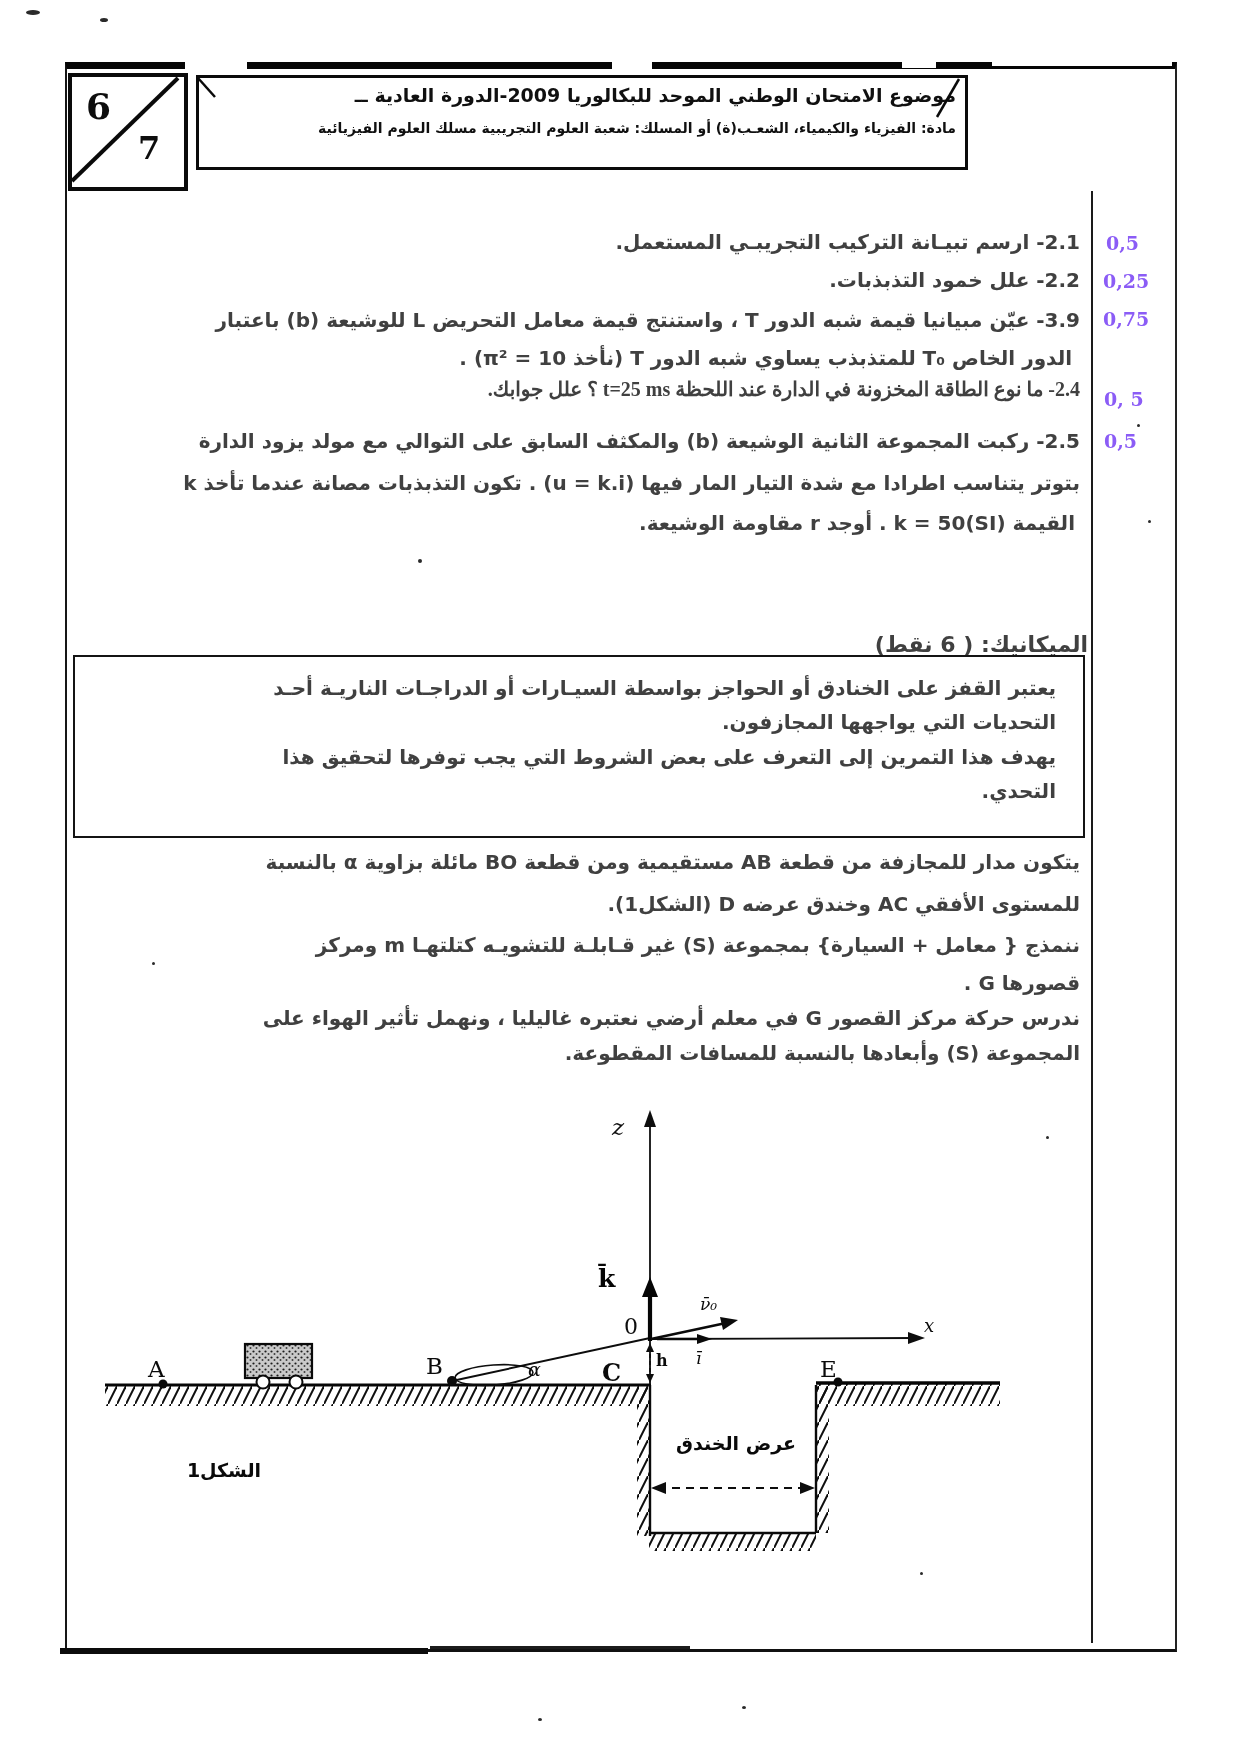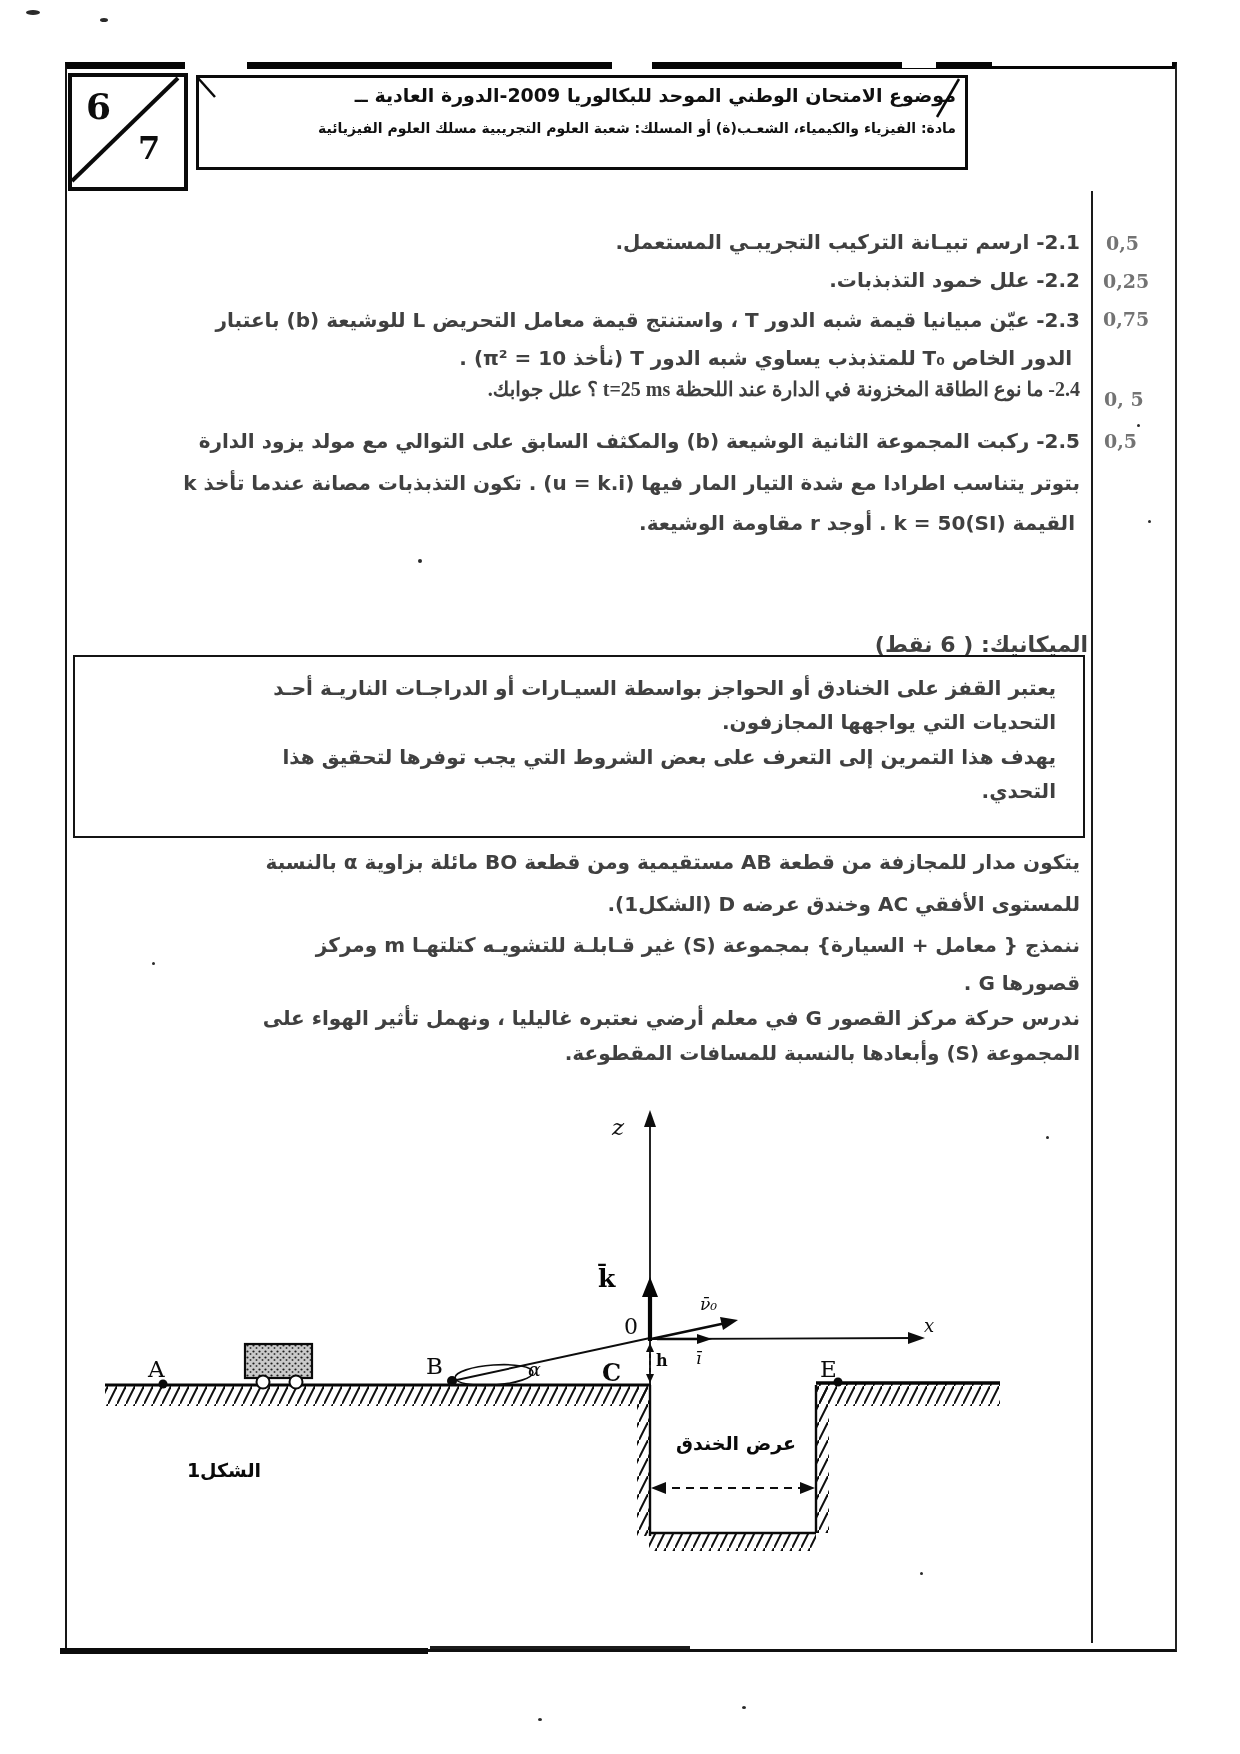--- a/index.html
+++ b/index.html
@@ -9,21 +9,21 @@
   }
   .abs{position:absolute;}
   
   .t{
     position:absolute;direction:rtl;unicode-bidi:plaintext;text-align:right;
     white-space:nowrap;font-family:"DejaVu Sans",sans-serif;font-weight:bold;
     font-size:20px;line-height:30px;color:#404040;
   }
   .mark{
     position:absolute;font-family:"DejaVu Serif",serif;font-weight:bold;
-    font-size:19px;line-height:26px;color:#737373;white-space:nowrap;
+    font-size:19px;line-height:26px;color:#8b5cf6;white-space:nowrap;
   }
   
   .page-frame{
     left:65px;top:62px;width:1108px;height:1580px;
     border-top:7px solid #050505;border-left:2px solid #161616;
     border-right:2px solid #222;border-bottom:3px solid #111;
     pointer-events:none;
   }
   .bar-gap{background:#fff;height:8px;top:62px;}
   .marks-divider{left:1091px;top:191px;width:2px;height:1452px;background:#1a1a1a;}
@@ -68,21 +68,21 @@
   <span class="corner-num" style="left:14px;top:8px;font-size:36px;">6</span>
   <span class="corner-num" style="left:66px;top:52px;font-size:32px;font-weight:600;">7</span>
 </div>
 
 <div class="abs header-box"></div>
 <div class="hline" style="top:84px;font-size:19px;">موضوع الامتحان الوطني الموحد للبكالوريا 2009-الدورة العادية ــ</div>
 <div class="hline" style="top:120px;font-size:14px;">مادة: الفيزياء والكيمياء، الشعـب(ة) أو المسلك: شعبة العلوم التجريبية مسلك العلوم الفيزيائية</div>
 
 <div class="t" style="top:227px;right:160px;">2.1- ارسم تبيـانة التركيب التجريبـي المستعمل.</div>
 <div class="t" style="top:265px;right:160px;">2.2- علل خمود التذبذبات.</div>
-<div class="t" style="top:305px;right:160px;">2.3- عيّن مبيانيا قيمة شبه الدور T ، واستنتج قيمة معامل التحريض L للوشيعة (b) باعتبار</div>
+<div class="t" style="top:305px;right:160px;">3.9- عيّن مبيانيا قيمة شبه الدور T ، واستنتج قيمة معامل التحريض L للوشيعة (b) باعتبار</div>
 <div class="t" style="top:343px;right:168px;">الدور الخاص T₀ للمتذبذب يساوي شبه الدور T   (نأخذ π² = 10) .</div>
 <div class="t" style="top:374px;right:160px;font-family:Liberation Serif, serif;">2.4- ما نوع الطاقة المخزونة في الدارة عند اللحظة t=25 ms ؟ علل جوابك.</div>
 <div class="t" style="top:426px;right:160px;text-align:right;">2.5- ركبت المجموعة الثانية الوشيعة (b) والمكثف السابق على التوالي مع مولد يزود الدارة</div>
 <div class="t" style="top:468px;right:160px;">بتوتر يتناسب اطرادا مع شدة التيار المار فيها (u = k.i) . تكون التذبذبات مصانة عندما تأخذ k</div>
 <div class="t" style="top:508px;right:165px;">القيمة k = 50(SI) . أوجد r مقاومة الوشيعة.</div>
 
 <div class="mark" style="left:1106px;top:230px;">0,5</div>
 <div class="mark" style="left:1103px;top:268px;">0,25</div>
 <div class="mark" style="left:1103px;top:306px;">0,75</div>
 <div class="mark" style="left:1104px;top:386px;">0, 5</div>

